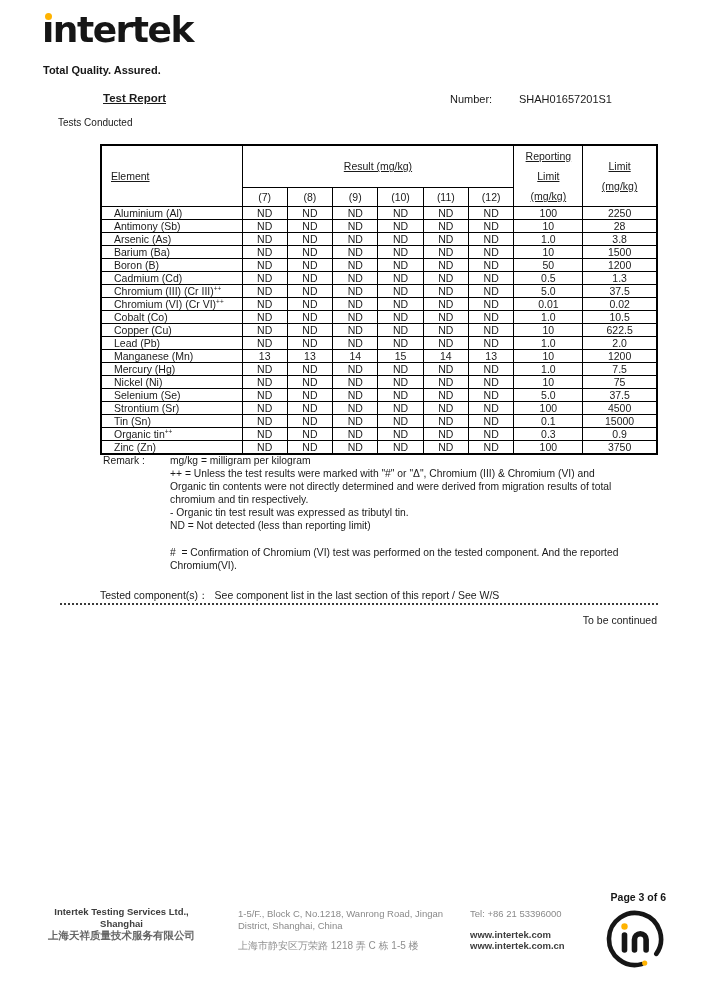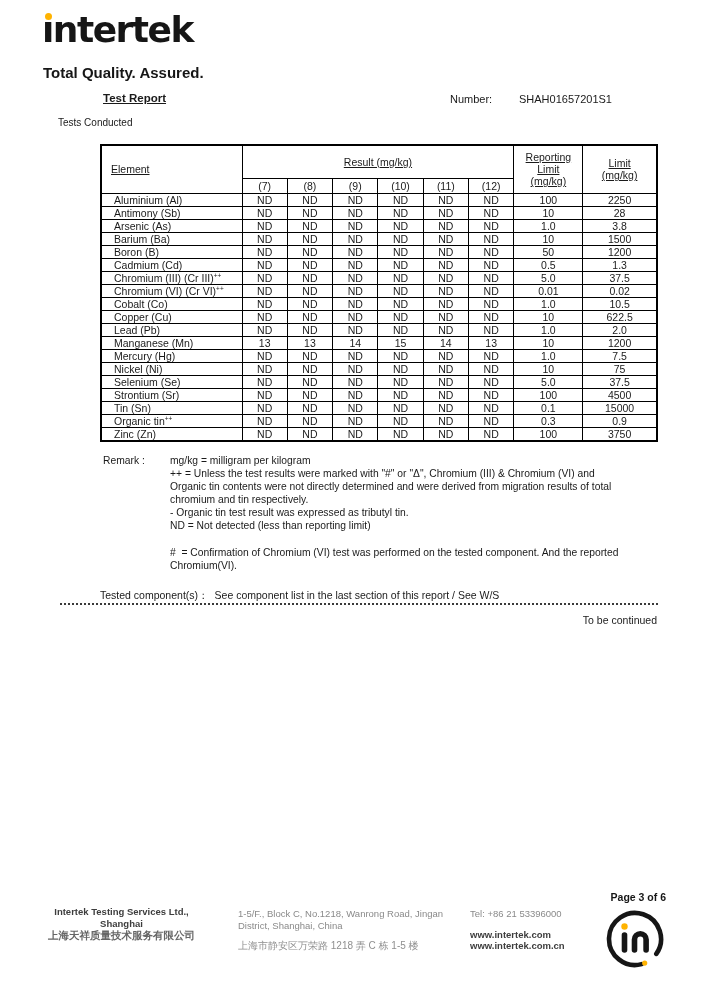--- a/index.html
+++ b/index.html
@@ -9,39 +9,39 @@
     font-family:"Liberation Sans","DejaVu Sans",sans-serif; color:var(--ink);
     overflow:hidden;
   }
   .abs { position:absolute; }
 
   
   .wordmark { left:42px; top:12px; font-family:"DejaVu Sans",sans-serif;
     font-weight:bold; font-size:36px; line-height:36px; letter-spacing:-1.5px; color:#161616; }
   .wm-dot { position:absolute; left:3px; top:1px; width:7px; height:7px;
     border-radius:50%; background:var(--accent); }
-  .tagline { left:43px; top:64px; font-size:15px; font-weight:bold; color:#161616; }
+  .tagline { left:43px; top:64px; font-size:11px; font-weight:bold; color:#161616; }
 
   
   .report-title { left:103px; top:92px; font-size:11.5px; font-weight:bold; text-decoration:underline; }
   .number-label { left:450px; top:93px; font-size:11px; }
   .number-value { left:519px; top:93px; font-size:11px; }
   .section-title { left:58px; top:117px; font-size:10px; }
 
   
   .tbl-wrap { left:100px; top:144px; }
   table { border-collapse:collapse; table-layout:fixed; width:556px; }
   table, th, td { border:1.5px solid #000; }
   table { border-width:2px; }
   th, td { font-size:10.5px; font-weight:normal; white-space:nowrap; overflow:hidden;
     padding:0 3px; text-align:center; height:13px; line-height:12px; }
   th { text-decoration:underline; }
   th.h-elem { text-align:left; padding-left:9px; vertical-align:middle; }
   th.h-result { height:33px; vertical-align:middle; }
-  th.h-ml { white-space:pre-line; vertical-align:middle; line-height:12px;margin-top:8px; }
+  th.h-ml { white-space:pre-line; vertical-align:middle; line-height:20px;margin-top:8px; }
   tr.subhead th { text-decoration:none; height:15px; }
   td.el { text-align:left; padding-left:12px; }
   sup { font-size:6.5px; line-height:0; vertical-align:super; }
   col.c-elem { width:141px; } col.c-res { width:45.3px; }
   col.c-rep { width:69px; } col.c-lim { width:74px; }
 
   
   .remark { left:103px; top:454px; display:flex; font-size:10.3px; line-height:13px; }
   .remark-label { width:67px; flex:0 0 67px; }
   .remark-text { width:500px; }

